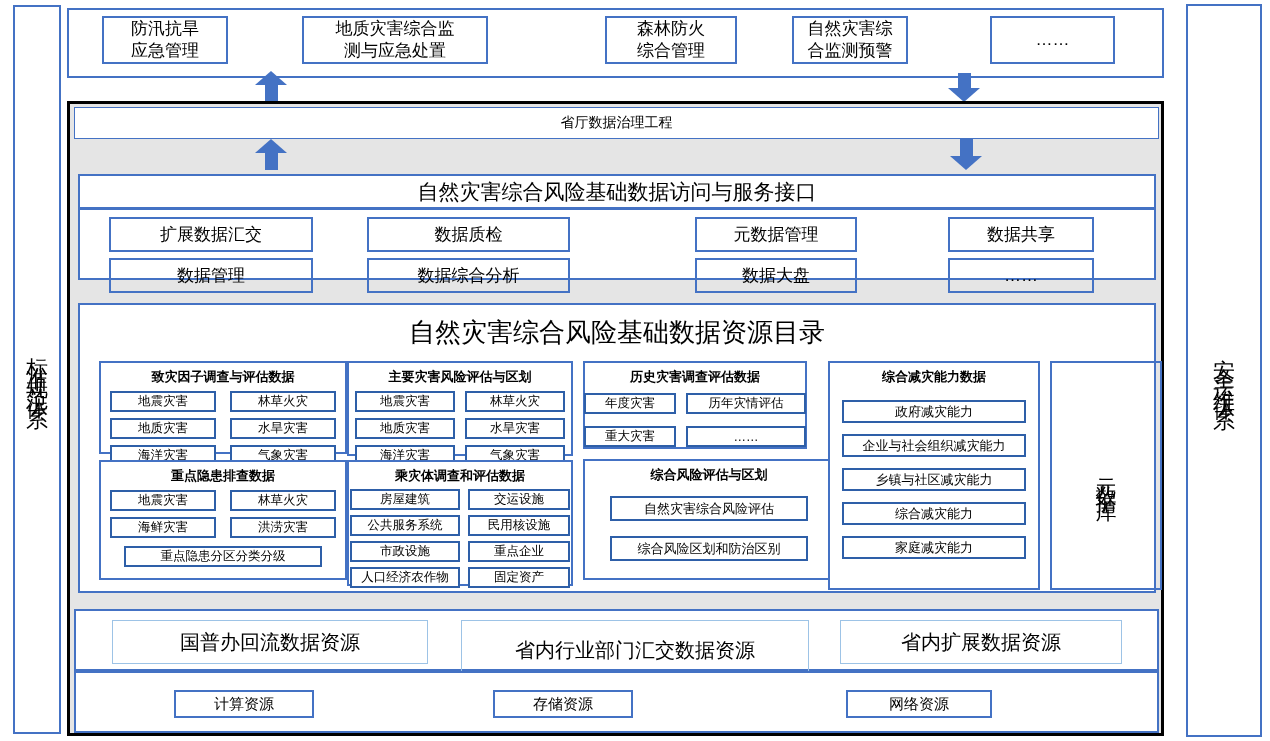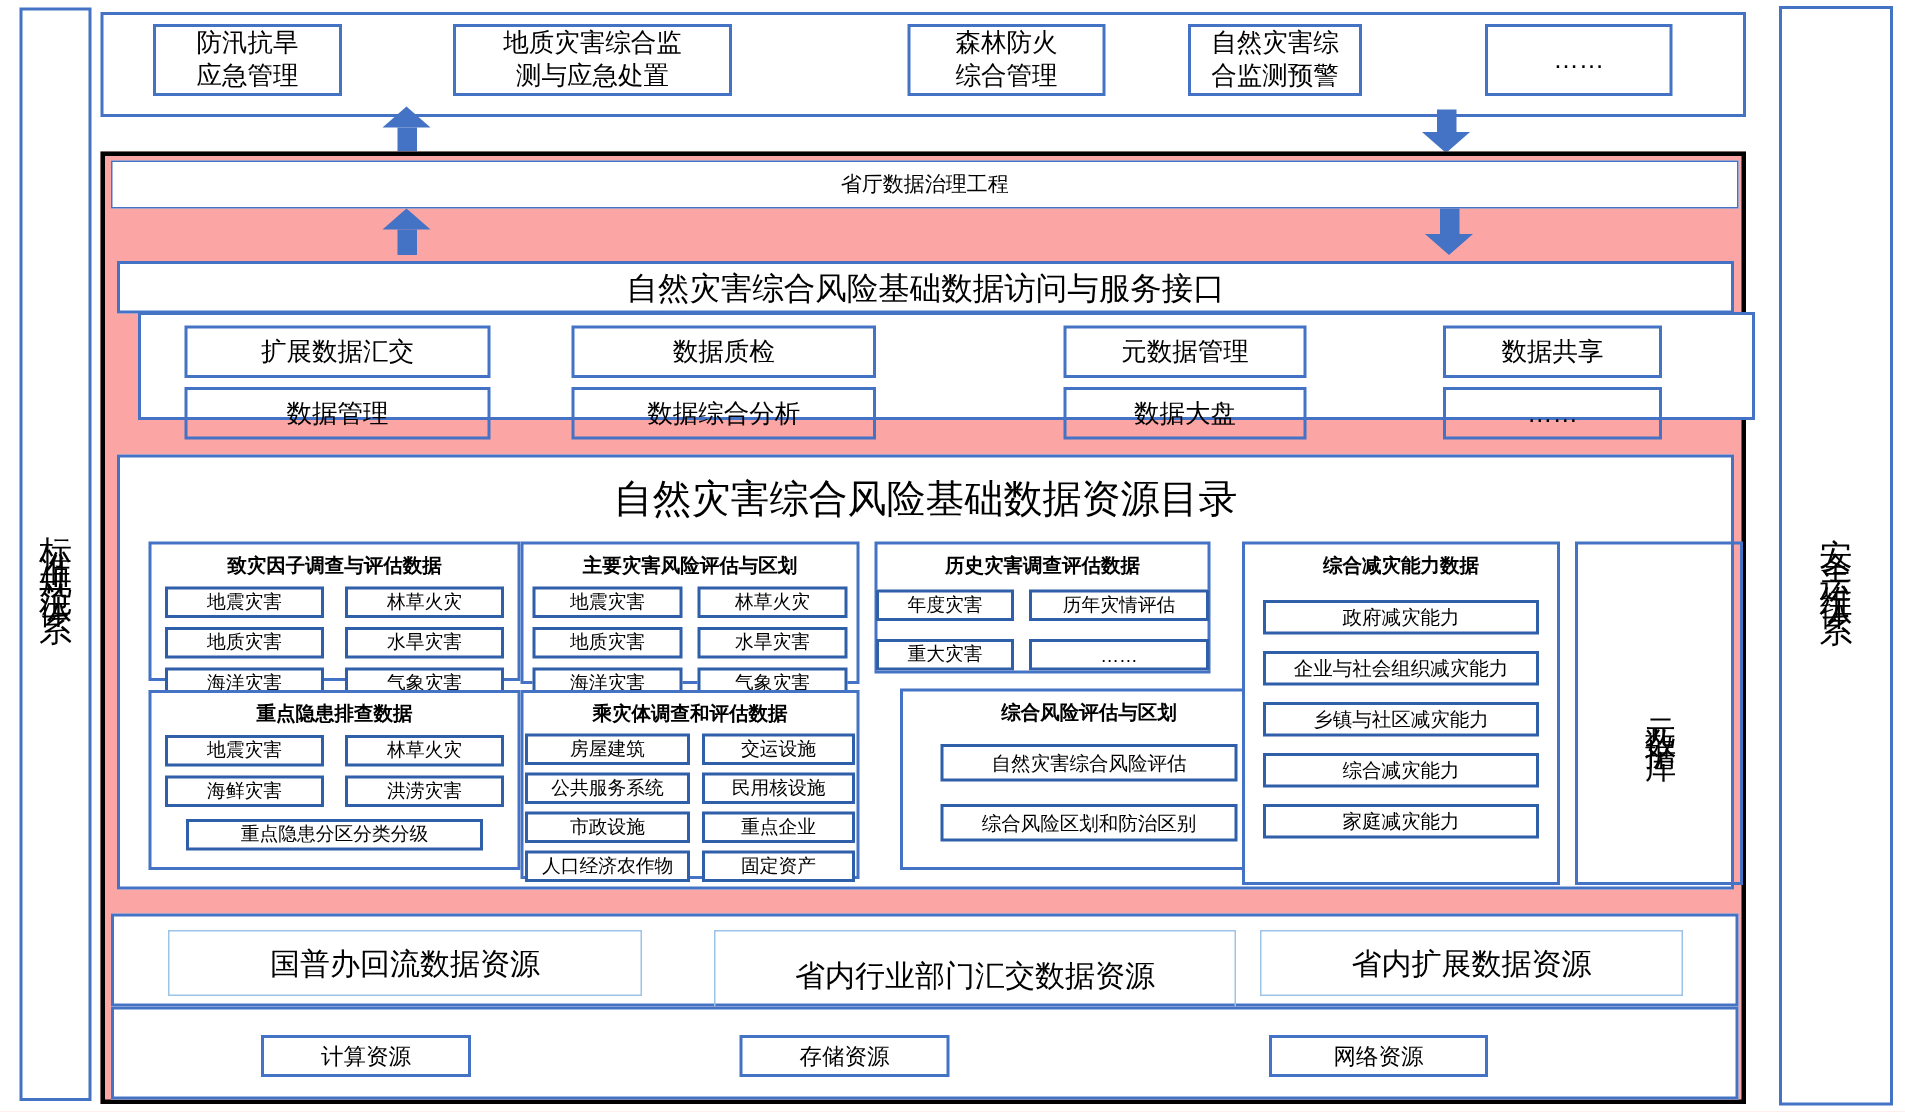--- a/index.html
+++ b/index.html
@@ -25,21 +25,21 @@
   
   .topbox{border:2px solid var(--blue);font-size:17px;line-height:1.32;white-space:pre-line;}
 
   
   .arrow{position:absolute;width:32px;display:flex;flex-direction:column;align-items:center;}
   .arrow-head-up{width:0;height:0;border-left:16px solid transparent;border-right:16px solid transparent;border-bottom:14px solid var(--blue);}
   .arrow-head-down{width:0;height:0;border-left:16px solid transparent;border-right:16px solid transparent;border-top:14px solid var(--blue);}
   .arrow-stem{width:13px;flex:1;background:var(--blue);}
 
   
-  .frame{border:3px solid var(--ink);background:#fca5a5;padding-left:26px;}
+  .frame{border:3px solid var(--ink);background:#e5e5e5;padding-left:26px;}
 
   .band-gov{font-size:14px;}
   .band-if{font-size:21px;}
 
   .fnbox{border:2px solid var(--blue);font-size:17px;}
 
   .catalog-title{font-size:26px;}
   .group{border:2px solid var(--blue);background:#fff;}
   .gtitle{font-size:13px;font-weight:bold;text-align:center;margin-top:5px;}
   .si{border:2px solid var(--blue-dark);background:#fff;font-size:12.5px;height:21px;
@@ -93,21 +93,21 @@
   <div class="abs frame" style="left:67px;top:101px;width:1097px;height:635px;">
 
     <div class="abs bbox center band-gov" style="left:4px;top:3px;width:1085px;height:32px;border-width:1.5px;">
       <span>省厅数据治理工程</span>
     </div>
 
     <div class="abs bbox center band-if" style="left:8px;top:70px;width:1078px;height:35px;">
       <span>自然灾害综合风险基础数据访问与服务接口</span>
     </div>
 
-    <div class="abs bbox" style="left:22px;top:104px;width:1078px;height:72px;">
+    <div class="abs bbox" style="left:8px;top:104px;width:1078px;height:72px;">
       <div class="abs fnbox center" style="left:29px;top:7px;width:204px;height:35px;">扩展数据汇交</div>
       <div class="abs fnbox center" style="left:287px;top:7px;width:203px;height:35px;">数据质检</div>
       <div class="abs fnbox center" style="left:615px;top:7px;width:162px;height:35px;">元数据管理</div>
       <div class="abs fnbox center" style="left:868px;top:7px;width:146px;height:35px;">数据共享</div>
       <div class="abs fnbox center" style="left:29px;top:48px;width:204px;height:35px;">数据管理</div>
       <div class="abs fnbox center" style="left:287px;top:48px;width:203px;height:35px;">数据综合分析</div>
       <div class="abs fnbox center" style="left:615px;top:48px;width:162px;height:35px;">数据大盘</div>
       <div class="abs fnbox center" style="left:868px;top:48px;width:146px;height:35px;">……</div>
     </div>
 
@@ -166,21 +166,21 @@
       <div class="abs group" style="left:503px;top:56px;width:224px;height:88px;">
         <div class="gtitle">历史灾害调查评估数据</div>
         <div class="g2col-s5">
           <div class="si">年度灾害</div>
           <div class="si">历年灾情评估</div>
           <div class="si">重大灾害</div>
           <div class="si">……</div>
         </div>
       </div>
 
-      <div class="abs group" style="left:520px;top:154px;width:252px;height:121px;">
+      <div class="abs group" style="left:503px;top:154px;width:252px;height:121px;">
         <div class="gtitle">综合风险评估与区划</div>
         <div class="colstack" style="gap:15px;margin-top:12px;">
           <div class="si g6item">自然灾害综合风险评估</div>
           <div class="si g6item">综合风险区划和防治区别</div>
         </div>
       </div>
 
       <div class="abs group" style="left:748px;top:56px;width:212px;height:229px;">
         <div class="gtitle">综合减灾能力数据</div>
         <div class="colstack" style="gap:11px;margin-top:14px;">
@@ -192,21 +192,21 @@
         </div>
       </div>
 
       <div class="abs metadb center" style="left:970px;top:56px;width:112px;height:229px;">
         <div class="vtext">元数据库</div>
       </div>
     </div>
 
     <div class="abs bbox" style="left:4px;top:505px;width:1085px;height:62px;">
       <div class="abs resbox center" style="left:36px;top:9px;width:316px;height:44px;">国普办回流数据资源</div>
-      <div class="abs resbox center" style="left:400px;top:9px;width:348px;height:60px;">省内行业部门汇交数据资源</div>
+      <div class="abs resbox center" style="left:385px;top:9px;width:348px;height:60px;">省内行业部门汇交数据资源</div>
       <div class="abs resbox center" style="left:764px;top:9px;width:282px;height:44px;">省内扩展数据资源</div>
     </div>
 
     <div class="abs bbox" style="left:4px;top:567px;width:1085px;height:62px;">
       <div class="abs infrabox center" style="left:98px;top:17px;width:140px;height:28px;">计算资源</div>
       <div class="abs infrabox center" style="left:417px;top:17px;width:140px;height:28px;">存储资源</div>
       <div class="abs infrabox center" style="left:770px;top:17px;width:146px;height:28px;">网络资源</div>
     </div>
   </div>
 

